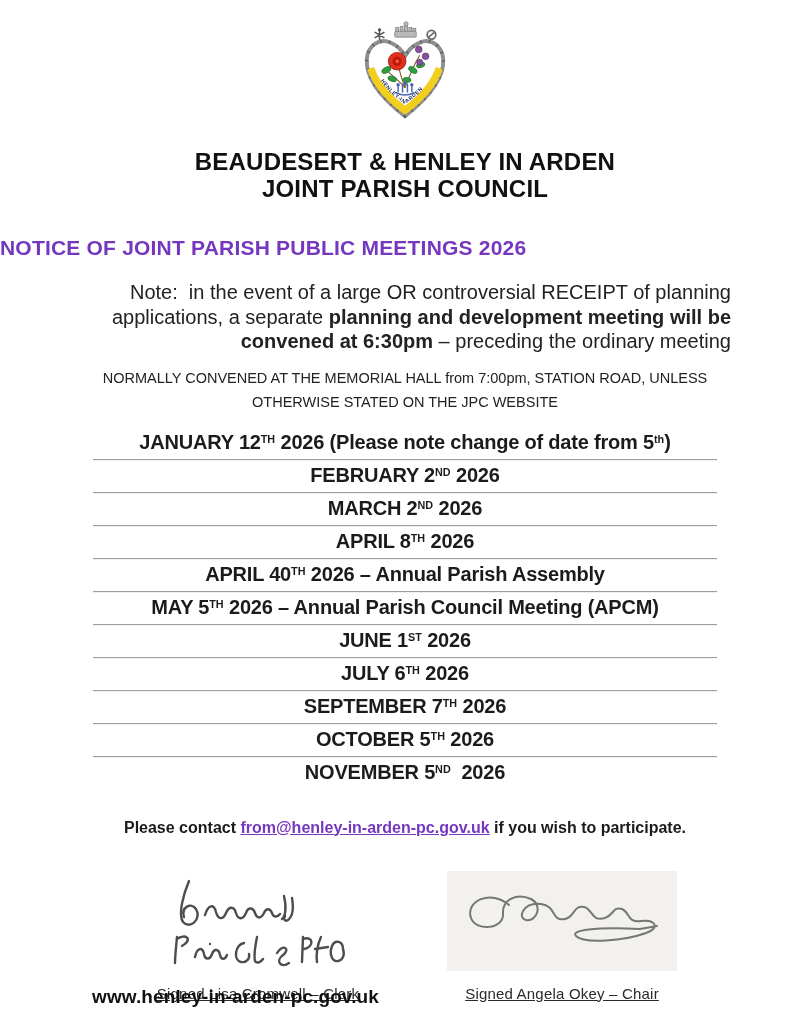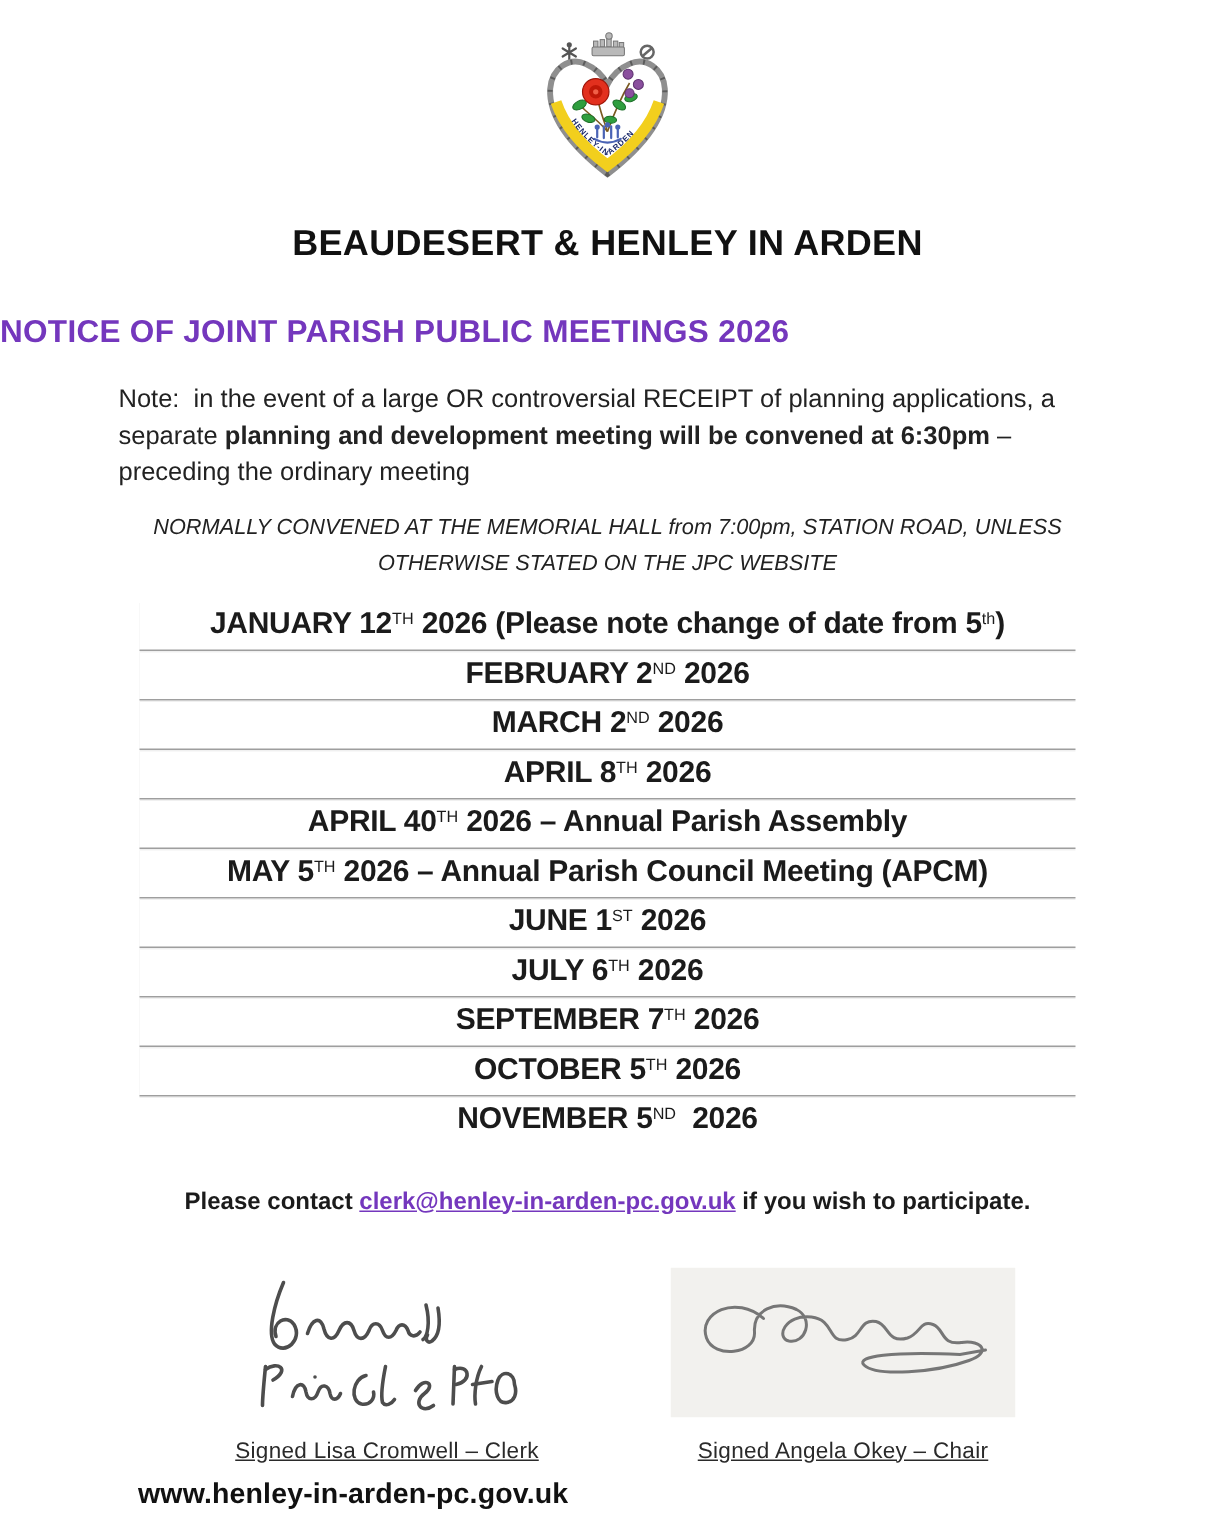--- a/index.html
+++ b/index.html
@@ -17,41 +17,41 @@
   .org-line {
     font-size: 24px; font-weight: bold; letter-spacing: 0.2px;
     line-height: 27px; color: #111;
   }
   .notice-title {
     margin-top: 34px; 
     font-size: 21px; font-weight: bold; letter-spacing: 0.2px;
     color: #7437BD;
   }
   .note-para {
-    width: 652px; margin: 20px auto 0; text-align: left;
-    font-size: 17px; line-height: 24.5px; color: #222;
+    width: 652px; margin: 20px auto 0; text-align: right;
+    font-size: 20px; line-height: 24.5px; color: #222;
   }
   .venue-para {
     width: 652px; margin: 12px auto 0; text-align: center;
-    font-size: 14.5px; line-height: 24.5px; color: #222; font-style: italic;
+    font-size: 14.5px; line-height: 24.5px; color: #222;
   }
   .meetings {
     width: 624px; margin: 12px auto 0;
   }
   .meeting-row {
     text-align: center;
     font-size: 20px; font-weight: bold; letter-spacing: -0.2px;
     line-height: 22px;
     padding: 4px 0 3px 0;
     border-bottom: 1px solid #9e9e9e;
     box-shadow: 0 1px 0 rgba(0,0,0,0.06);
   }
   .meeting-row:last-child { border-bottom: none; box-shadow: none; }
   .meeting-row sup {
-    font-size: 0.54em; font-weight: normal;
+    font-size: 0.54em; font-weight: bold;
     vertical-align: baseline; position: relative; top: -0.52em;
     letter-spacing: 0;
   }
   .contact-line {
     margin-top: 30px; text-align: center;
     font-size: 16px; font-weight: bold;
   }
   .contact-line a { color: #7437BD; text-decoration: underline; }
   .sig-row {
     display: flex; justify-content: space-between;
@@ -136,20 +136,21 @@
       <path id="bannerPath" d="M19 50 C25 64 34 75 50 86 C66 75 75 64 81 50"></path>
     </defs>
     <text font-size="5.4" fill="#1c2a6b" font-weight="bold" letter-spacing="0.6">
       <textPath href="#bannerPath" startOffset="14%">HENLEY-IN-ARDEN</textPath>
     </text>
   </svg>
 </div>
 
 <div class="org-block">
   <div class="org-line">BEAUDESERT &amp; HENLEY IN ARDEN</div>
+  <div class="org-line">JOINT PARISH COUNCIL</div>
 </div>
 
 <div class="notice-title">NOTICE OF JOINT PARISH PUBLIC MEETINGS 2026</div>
 
 <p class="note-para"><span>Note:&nbsp; in the event of a large OR controversial RECEIPT of planning applications, a separate </span><b>planning and development meeting will be convened at 6:30pm</b><span> – preceding the ordinary meeting</span></p>
 
 <p class="venue-para">NORMALLY CONVENED AT THE MEMORIAL HALL from 7:00pm, STATION ROAD, UNLESS OTHERWISE STATED ON THE JPC WEBSITE</p>
 
 <div class="meetings">
     <div class="meeting-row"><span>JANUARY 12</span><sup>TH</sup><span> 2026 (Please note change of date from 5</span><sup>th</sup><span>)</span></div>
@@ -158,21 +159,21 @@
     <div class="meeting-row"><span>APRIL 8</span><sup>TH</sup><span> 2026</span></div>
     <div class="meeting-row"><span>APRIL 40</span><sup>TH</sup><span> 2026 – Annual Parish Assembly</span></div>
     <div class="meeting-row"><span>MAY 5</span><sup>TH</sup><span> 2026 – Annual Parish Council Meeting (APCM)</span></div>
     <div class="meeting-row"><span>JUNE 1</span><sup>ST</sup><span> 2026</span></div>
     <div class="meeting-row"><span>JULY 6</span><sup>TH</sup><span> 2026</span></div>
     <div class="meeting-row"><span>SEPTEMBER 7</span><sup>TH</sup><span> 2026</span></div>
     <div class="meeting-row"><span>OCTOBER 5</span><sup>TH</sup><span> 2026</span></div>
     <div class="meeting-row"><span>NOVEMBER 5</span><sup>ND</sup><span>&nbsp; 2026</span></div>
   </div>
 
-<p class="contact-line"><span>Please contact </span><a href="#">clerk@henley-in-arden-pc.gov.uk</a><span> if you wish to participate.</span></p>
+<p class="contact-line"><span>Please contact </span><a href="#">from@henley-in-arden-pc.gov.uk</a><span> if you wish to participate.</span></p>
 
 <div class="sig-row">
   <div class="sig-col">
     <svg class="sig-image" width="215" height="100" viewBox="0 0 215 100" aria-hidden="true">
       <g fill="none" stroke="#4d4d4d" stroke-width="2.4" stroke-linecap="round" stroke-linejoin="round">
 
         <path d="M38 10 C32 24 27 44 32 51 C39 59 51 48 45 38 C40 31 30 36 33 46"></path>
         <path d="M54 44 C57 34 63 32 65 41 C67 49 72 49 75 42 C78 35 83 35 85 42 C87 49 92 49 95 42 C97 36 102 36 104 42 C106 48 110 48 113 42 C115 37 119 37 121 42 C122 46 126 47 129 43"></path>
         <path d="M133 25 C136 37 134 46 131 48"></path>
         <path d="M141 27 C143 39 141 46 137 49 C134 51 132 48 134 45"></path>

